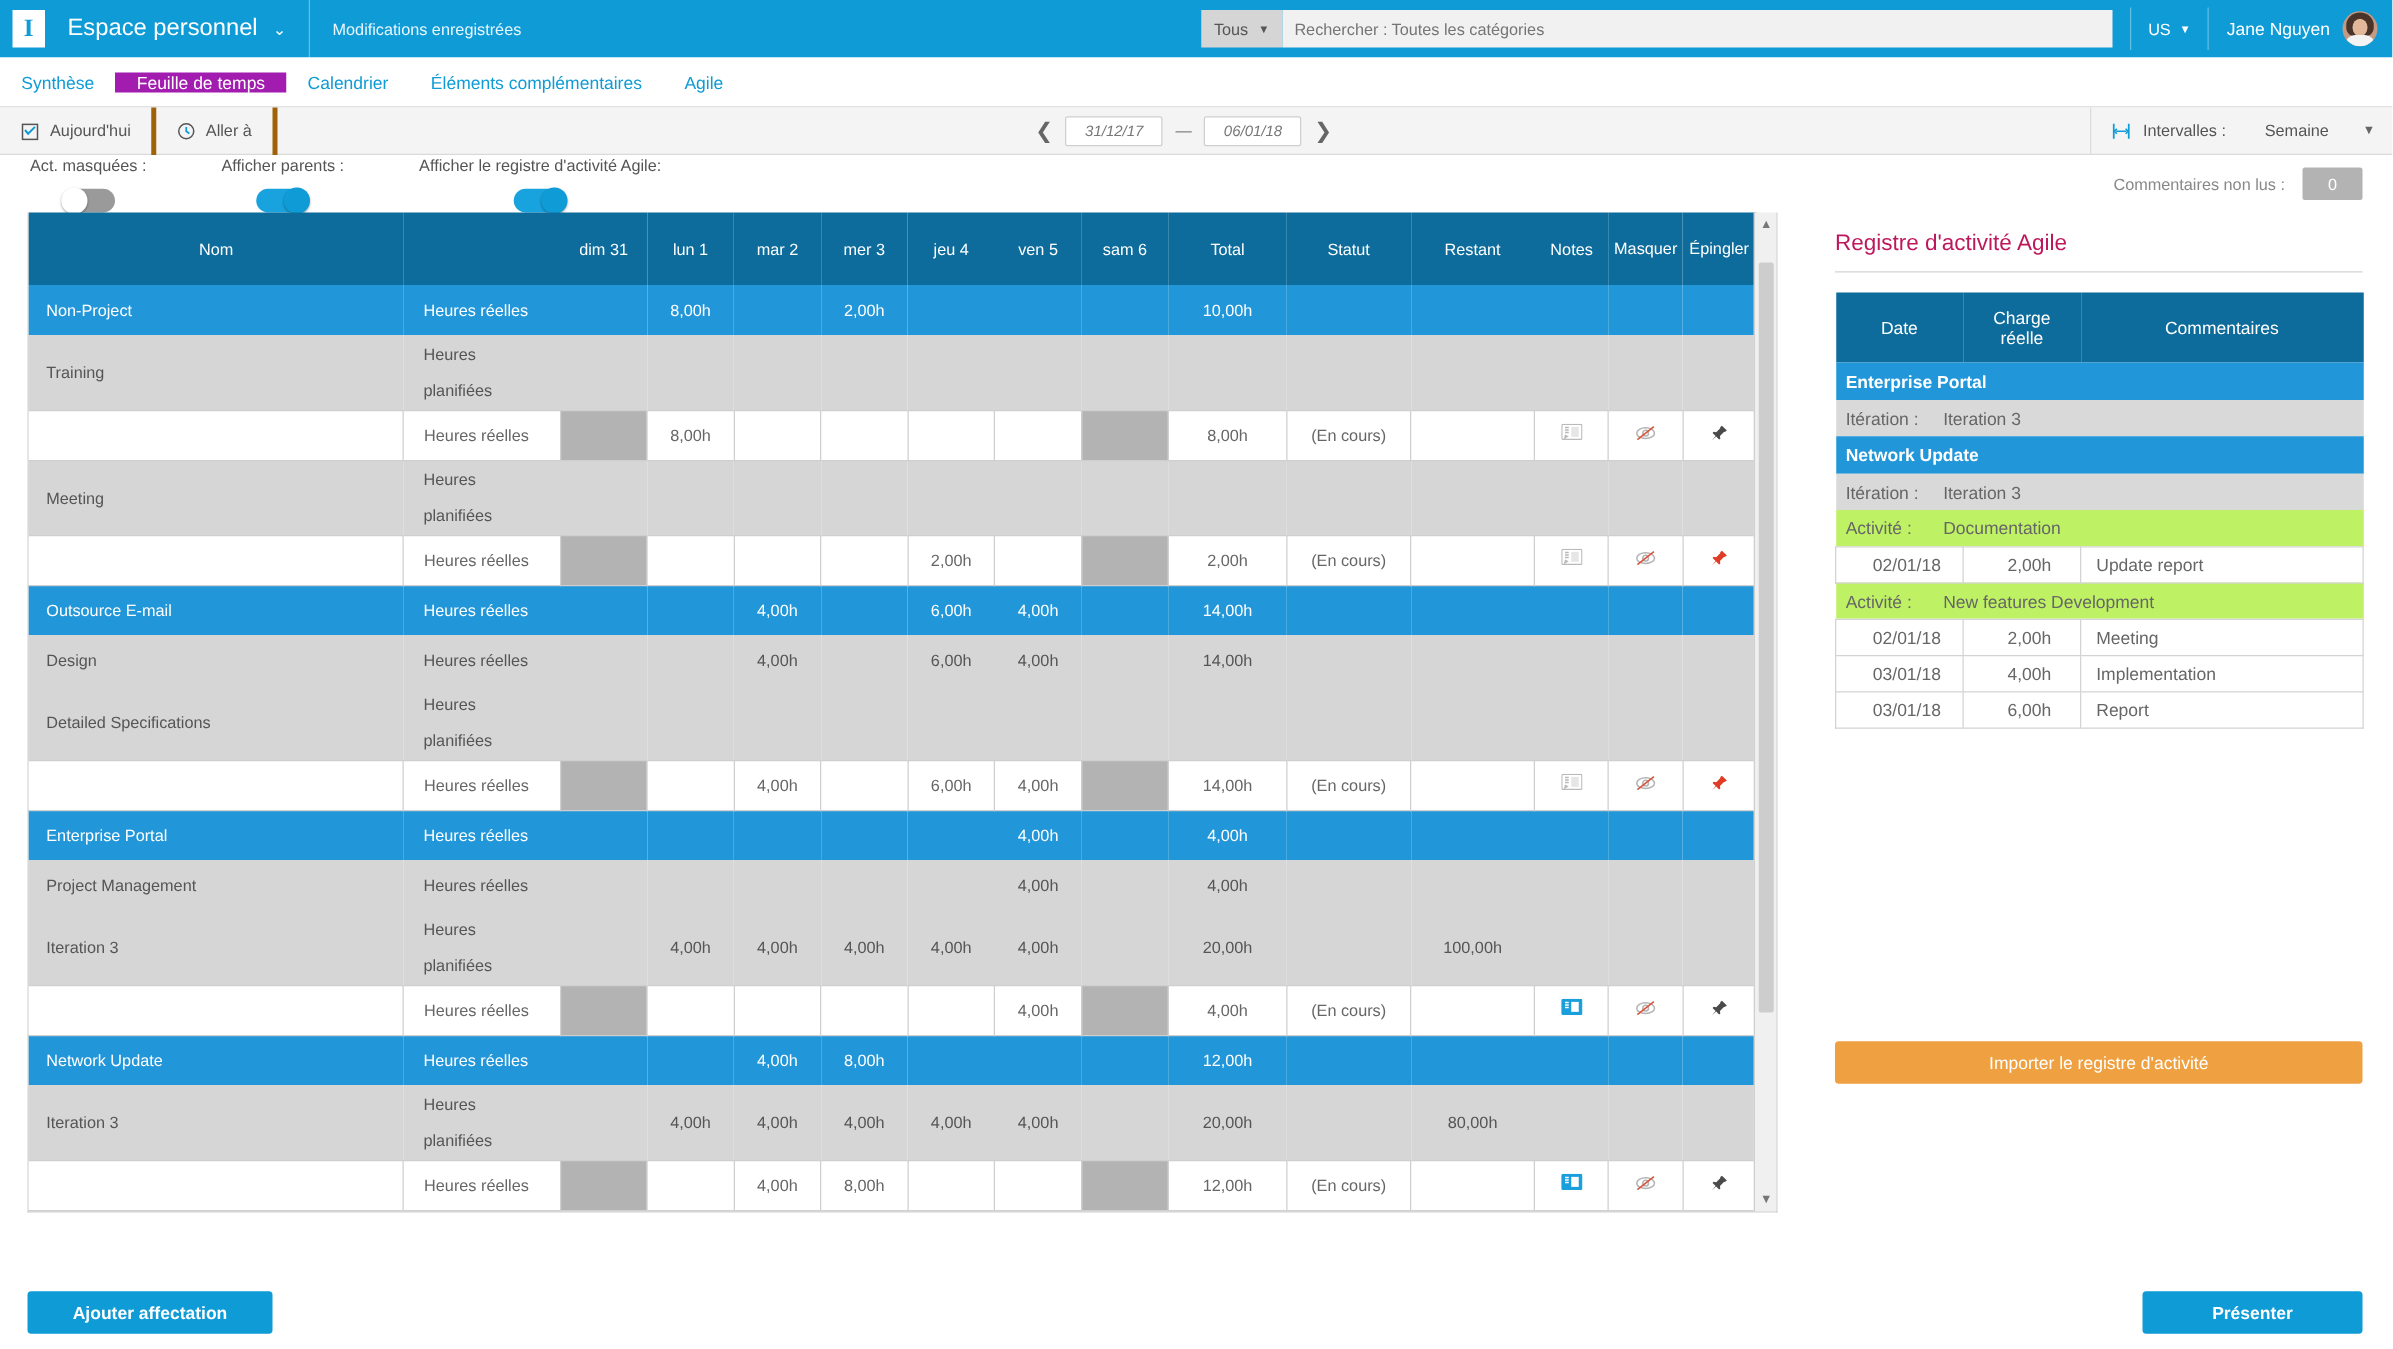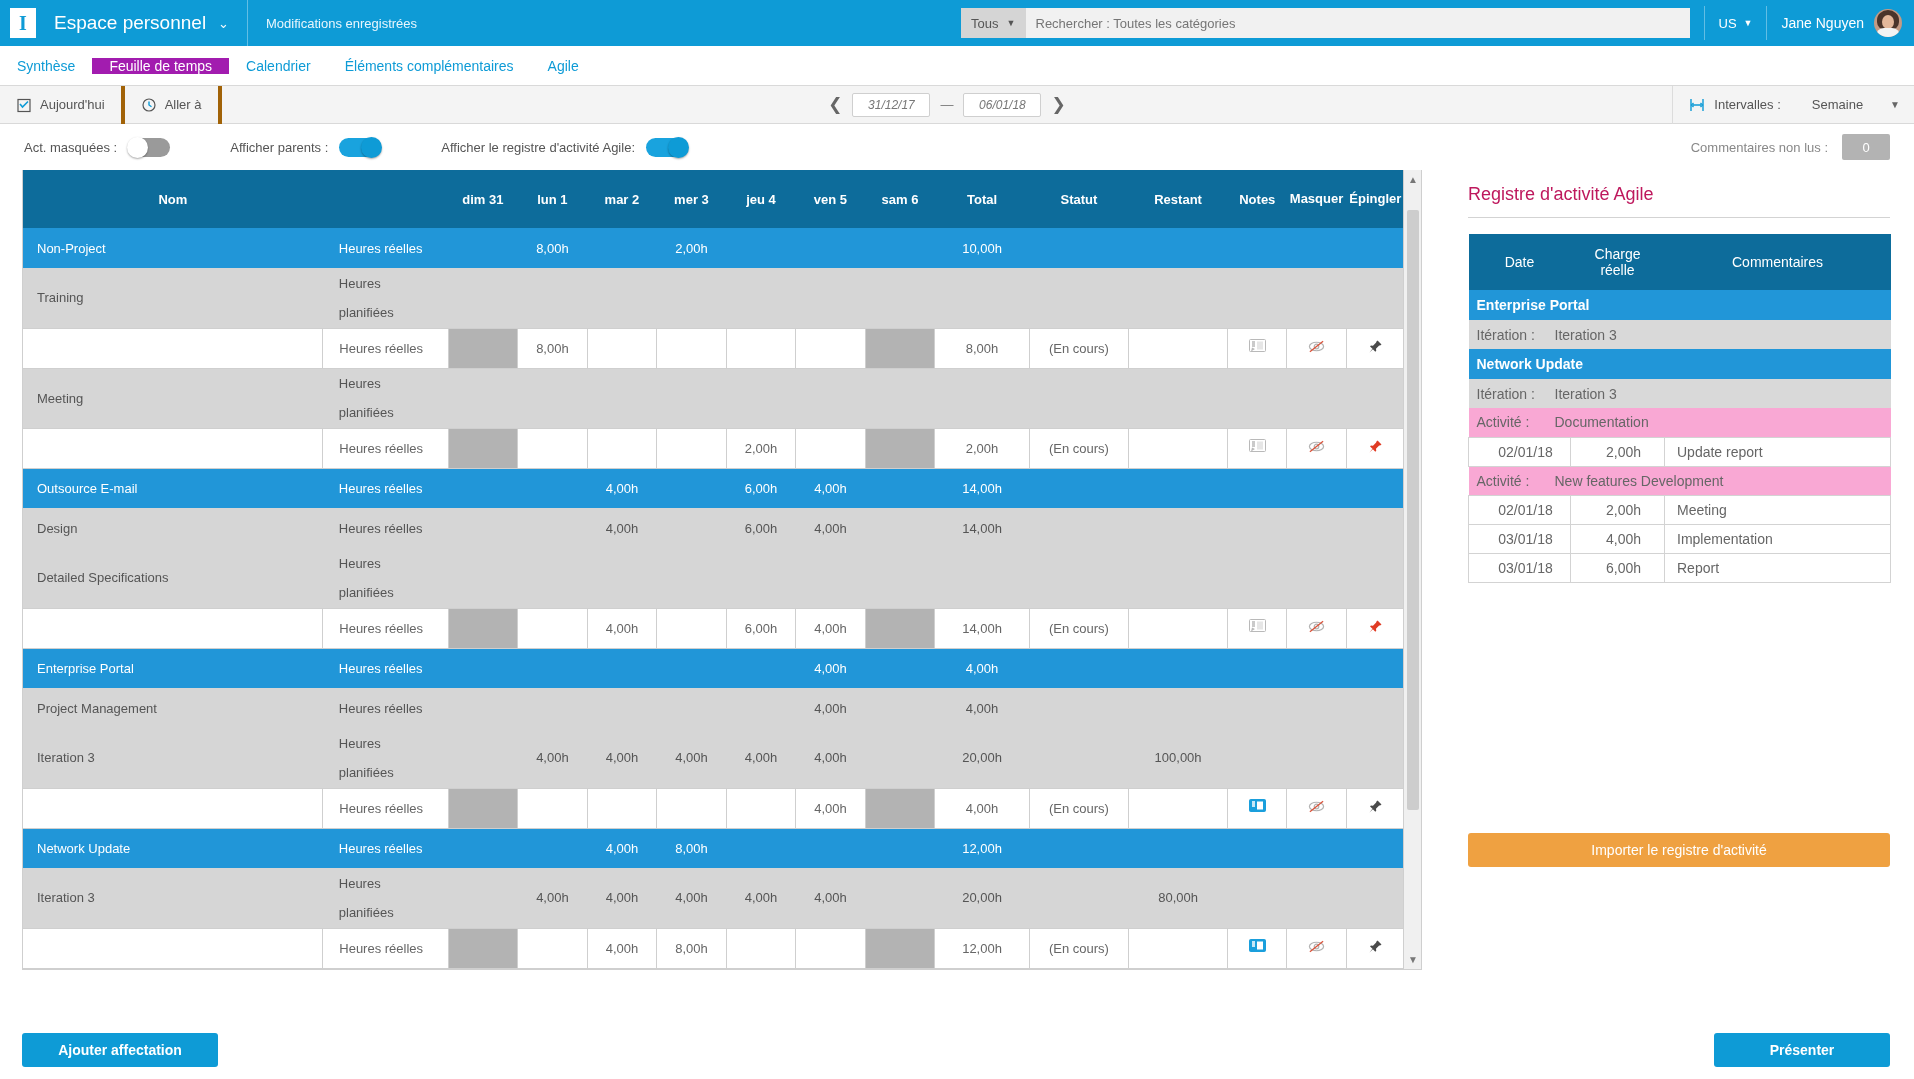--- a/index.html
+++ b/index.html
@@ -38,37 +38,37 @@
   .ic { width:16px; height:16px; display:inline-block; }
   .nav-arrow { color:#666; font-size:17px; padding:0 10px; cursor:pointer; }
   .dateinp { width:78px; height:24px; background:#fff; border:1px solid #cfcfcf; border-radius:2px; text-align:center; font-style:italic; font-size:12px; color:#777; line-height:22px; }
   .dash { margin:0 10px; color:#777; }
   .intervals { display:flex; align-items:center; gap:9px; height:38px; padding:0 14px 0 16px; border-left:1px solid #dcdcdc; color:#555; font-size:13px; }
   .sel-val { color:#555; }
   .caret-dn { font-size:10px; color:#666; }
 
   
   .optrow { height:46px; display:flex; align-items:center; gap:0; background:#fff; }
-  .optitem { display:flex; align-items:center; gap:11px; font-size:13px; color:#555; }
+  .optitem { display:flex; align-items:center; gap:11px; font-size:13px; color:#555;flex-direction:column; }
   .toggle { width:42px; height:19px; border-radius:11px; position:relative; }
   .toggle.on { background:#19a3de; }
   .toggle.off { background:#9a9a9a; }
   .toggle .knob { position:absolute; top:-1px; width:21px; height:21px; border-radius:50%; box-shadow:0 1px 2px rgba(0,0,0,.35); }
   .toggle.on .knob { right:-1px; background:#0e9bd6; }
   .toggle.off .knob { left:-1px; background:#fff; }
   .unread { display:flex; align-items:center; gap:14px; font-size:13px; color:#888; }
   .unread-box { width:48px; height:26px; background:#b3b3b3; color:#fff; display:flex; align-items:center; justify-content:center; border-radius:2px; font-size:13px; }
 
   
   .main { display:flex; height:760px; }
   .left { width:1444px; padding:0 0 0 22px; position:relative; }
   .gridwrap { width:1400px; position:relative; border:1px solid #cfcfcf; border-top:none; }
 
   table.ts { border-collapse:collapse; width:1382px; table-layout:fixed; }
-  table.ts th { background:#0d6c9b; color:#fff; font-weight:bold; font-size:13px; height:58px; vertical-align:middle;margin-left:16px; }
+  table.ts th { background:#0d6c9b; color:#fff; font-weight:normal; font-size:13px; height:58px; vertical-align:middle;margin-left:16px; }
   .hdr-name { text-align:center; }
   .twoline { line-height:1.45; }
   table.ts td { font-size:13px; height:40px; vertical-align:middle; }
 
   tr.project td { background:#2196d8; color:#fff; }
   tr.summary td { background:#d6d6d6; color:#555; }
   tr.planned td { background:#d6d6d6; color:#555; height:60px; }
   tr.entry td { background:#fff; color:#666; border:1px solid #cfcfcf; }
   tr.entry td.namecell, tr.entry td.labelcell { border-left:none; }
   td.namecell { padding-left:14px; }
@@ -84,21 +84,21 @@
   .vscroll .ar { position:absolute; left:4px; color:#777; font-size:10px; }
 
   
   .right { width:470px; padding:14px 24px 0 24px; }
   .rp-title { color:#be185d; font-size:18px; padding-bottom:12px; border-bottom:1px solid #d3d3d3; }
   table.agile { border-collapse:collapse; width:100%; margin-top:16px; table-layout:fixed; }
   table.agile th { background:#0d6c9b; color:#fff; font-weight:normal; font-size:14px; height:56px; vertical-align:middle; }
   table.agile td { font-size:14px; height:29px; color:#666;padding-left:12px; }
   tr.ag-proj td { background:#2196d8; color:#fff; font-weight:bold; padding-left:8px; height:30px; }
   tr.ag-meta td { background:#d9d9d9; padding-left:8px; }
-  tr.ag-act td { background:#f9a8d4; padding-left:8px; }
+  tr.ag-act td { background:#bef264; padding-left:8px; }
   tr.ag-entry td { background:#fff; border:1px solid #d3d3d3; }
   td.ag-date { text-align:center; }
   td.ag-hours { text-align:center; }
   td.ag-comm { padding-left:8px; }
   .ag-lbl { display:inline-block; width:78px; }
   .btn { border:none; border-radius:3px; color:#fff; font-size:14px; cursor:pointer; font-family:"Liberation Sans", sans-serif; }
   .orange { background:#efa141; width:422px; height:34px; }
   .bluebtn { background:#0e9bd6; }
 
   

